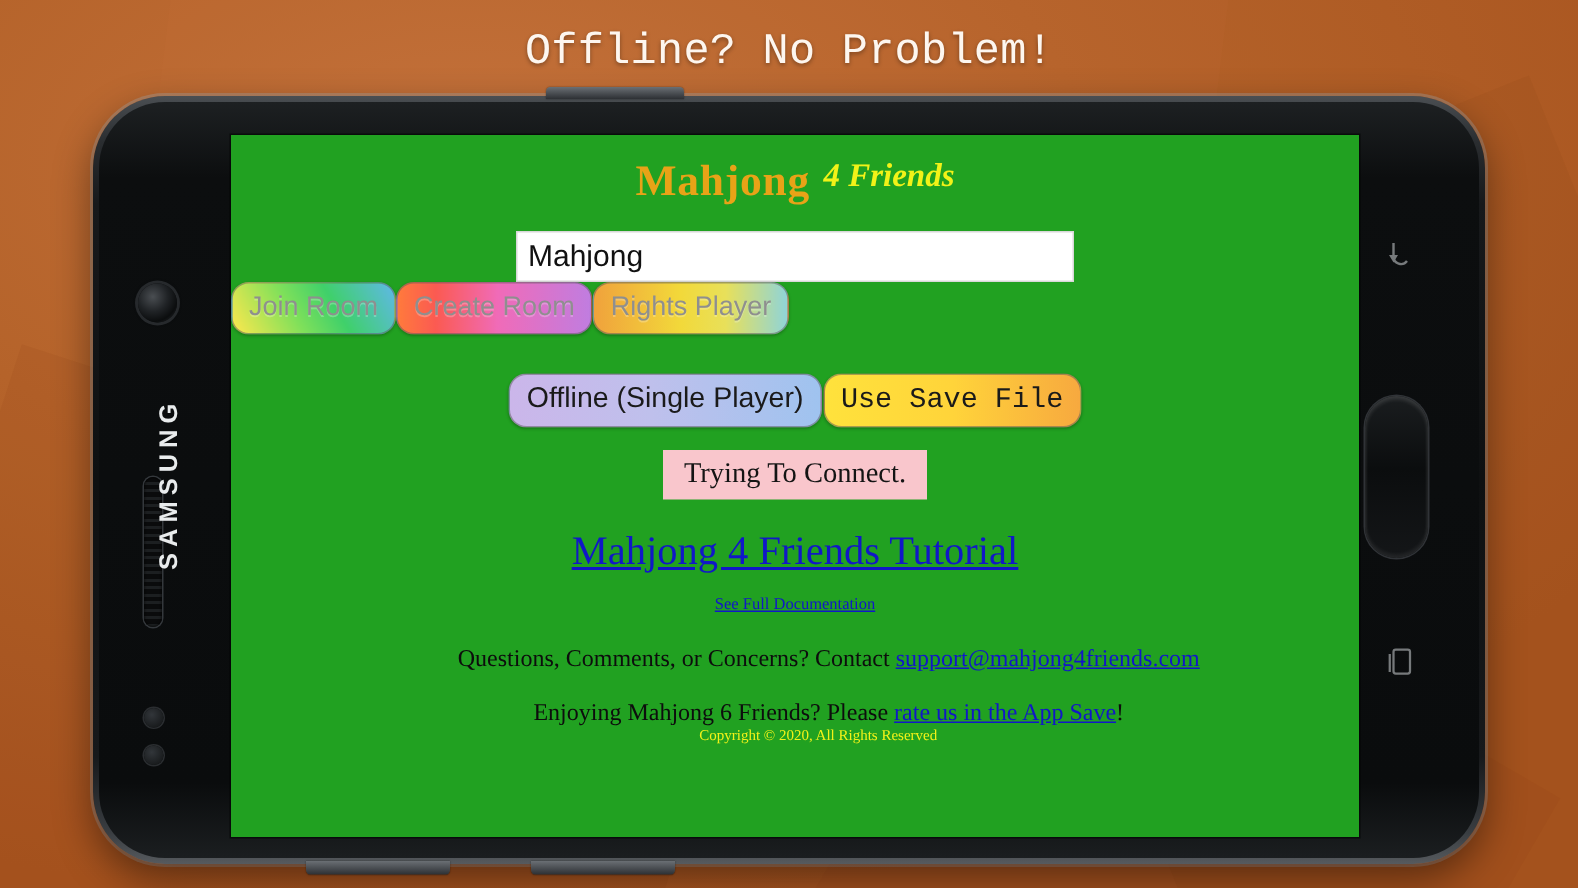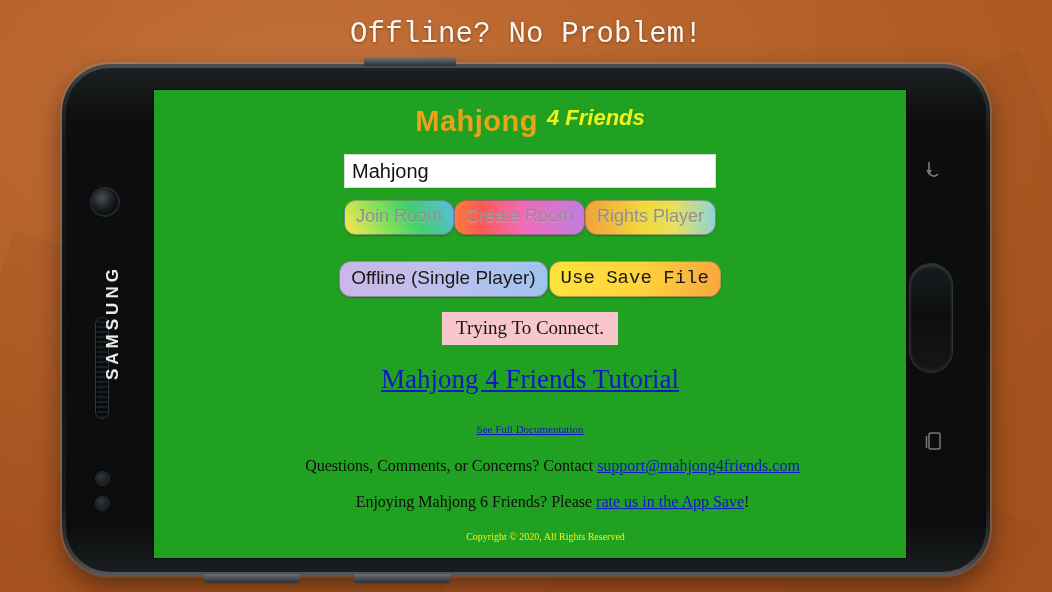--- a/index.html
+++ b/index.html
@@ -109,21 +109,21 @@
   }
   .navglyph { position:absolute; right:40px; opacity:.55; }
   #back-icon   { top:90px; }
   #recents-icon{ top:360px; }
 
   
   #app { position:absolute; inset:0; text-align:center; }
 
   #app-header {
     margin-top:17px;
-    font-family:Liberation Sans, sans-serif;
+    font-family:Liberation Serif, serif;
     line-height:1;
   }
   #app-title-main {
     font-size:29px; font-weight:bold; color:#e8a317;
     letter-spacing:.5px;
   }
   #app-title-sub {
     font-size:22px; font-weight:bold; font-style:italic; color:#f2f218;
     margin-left:9px;
     position:relative; top:-6px;
@@ -136,22 +136,21 @@
     background:#ffffff;
     border:1px solid #d8d8d8;
     font-family:"Liberation Sans", sans-serif;
     font-size:20px; color:#111;
     padding:0 7px;
     outline:none;
   }
   #field-room { margin-top:18px; }
 
   #btn-row-1 {
-    margin-top:12px;
-    display:flex; justify-content:center; gap:0px;
+    display:flex; gap:0px;
   }
   #btn-row-2 {
     margin-top:26px;
     display:flex; justify-content:center; gap:1px;
   }
   .gbtn {
     font-family:"Liberation Sans", sans-serif;
     font-size:18px;
     border:1px solid rgba(90,90,90,.5);
     border-radius:12px;
@@ -183,39 +182,38 @@
   #link-tutorial {
     display:block;
     margin-top:19px;
     font-family:"Liberation Serif", serif;
     font-size:27px;
     color:#1117c8;
     text-decoration:underline;
   }
   #link-docs {
     display:block;
-    margin-top:28px;
+    margin-top:14px;
     font-family:"Liberation Serif", serif;
     font-size:11px;
     color:#1117c8;
     text-decoration:underline;
   }
 
   .foot-line {
     margin-top:18px;
     font-family:"Liberation Serif", serif;
     font-size:16px;
     color:#0d0d0d;
     padding-left:45px;
   }
   #foot-contact { margin-top:22px; }
   .foot-line a { color:#1117c8; text-decoration:underline; }
 
   #copyright {
-    margin-top:20px;
     font-family:"Liberation Serif", serif;
     font-size:10px;
     color:#f2f218;
     padding-left:31px;
   }
 </style>
 </head>
 <body>
 
 <div id="bg">

